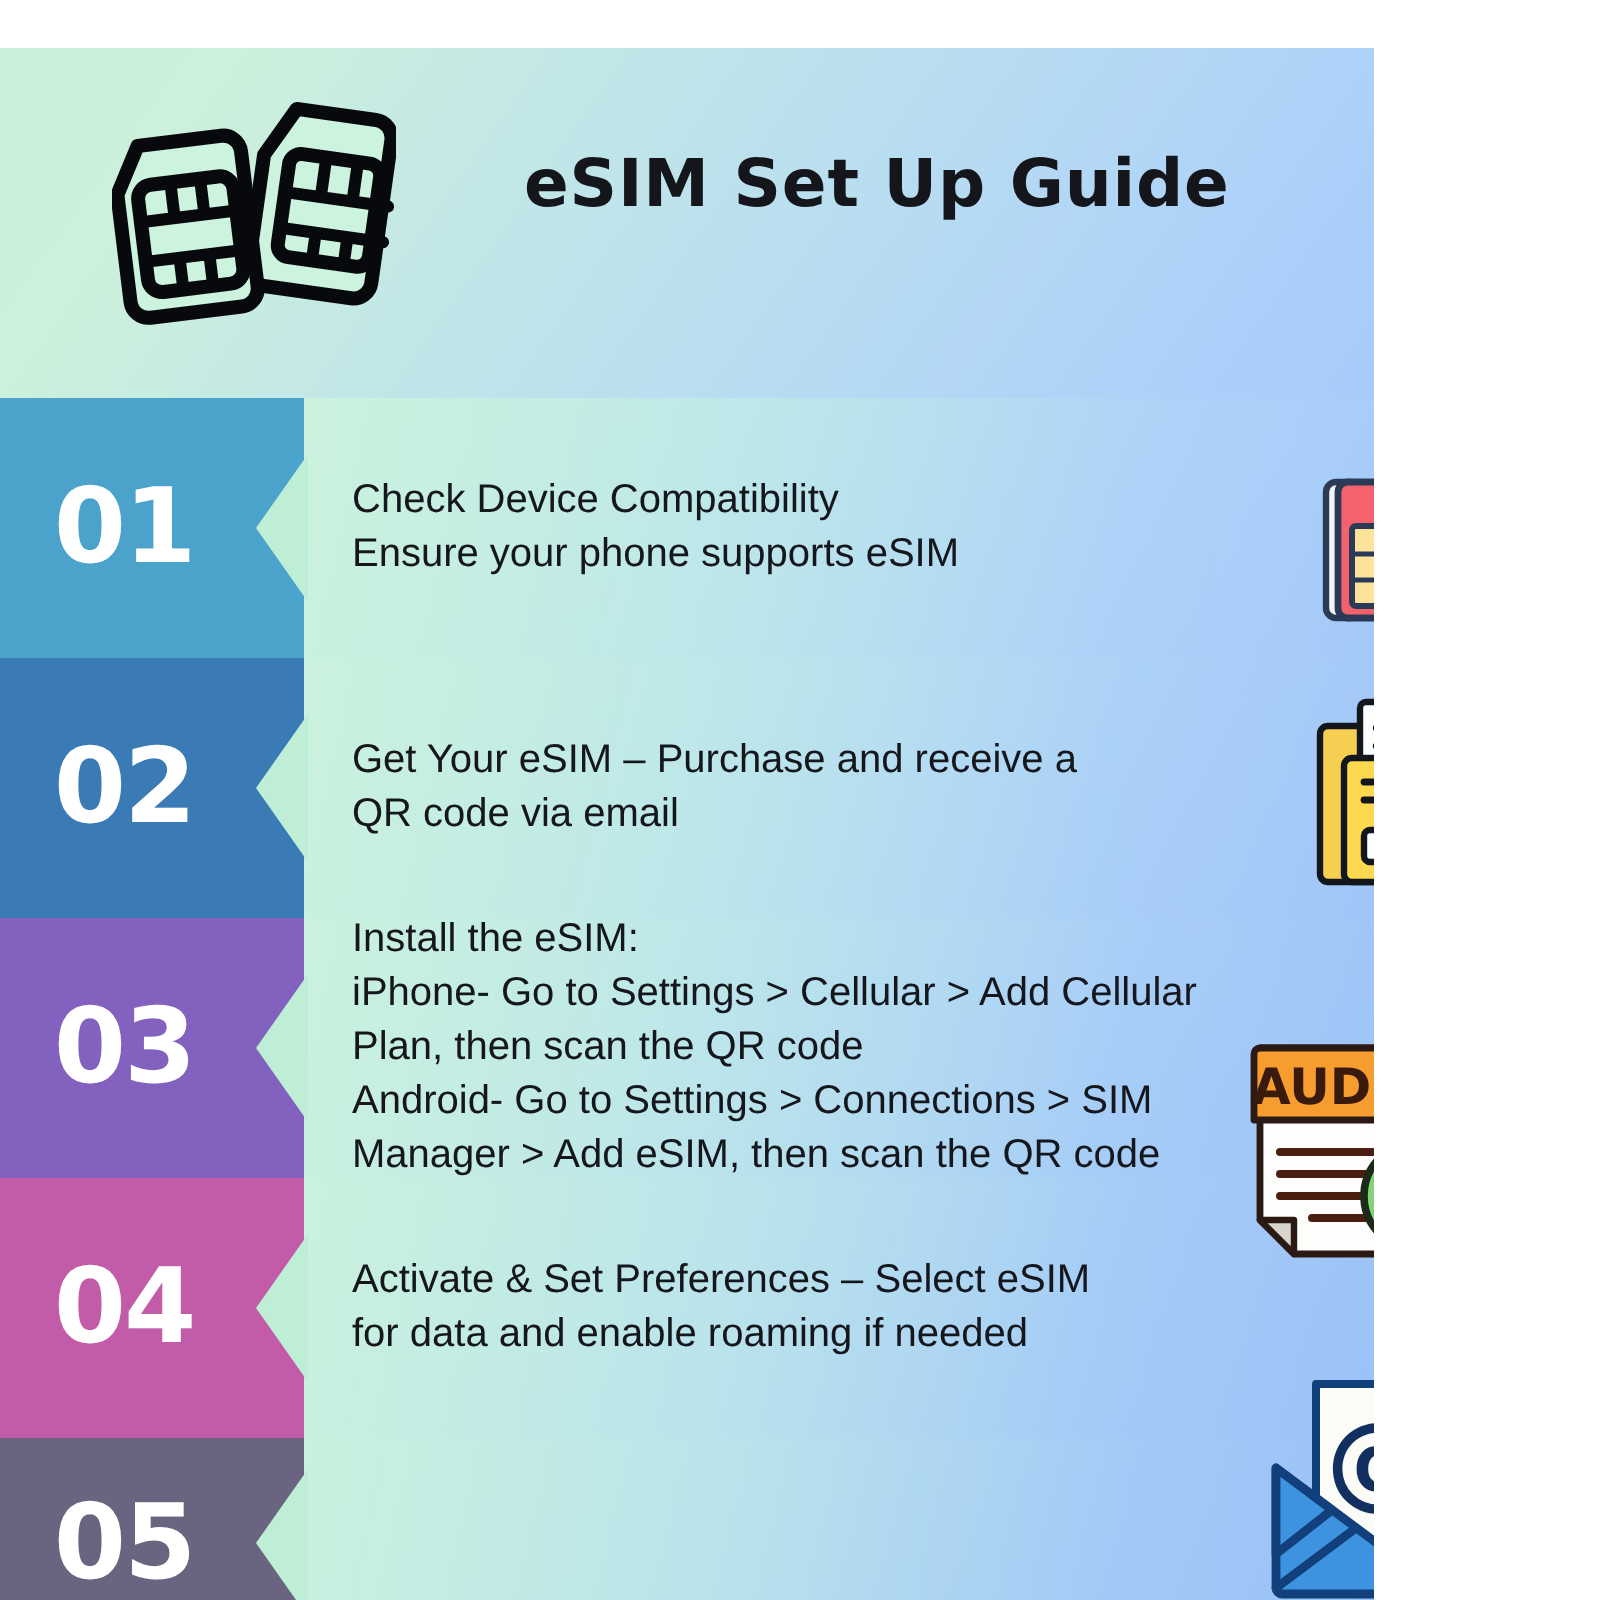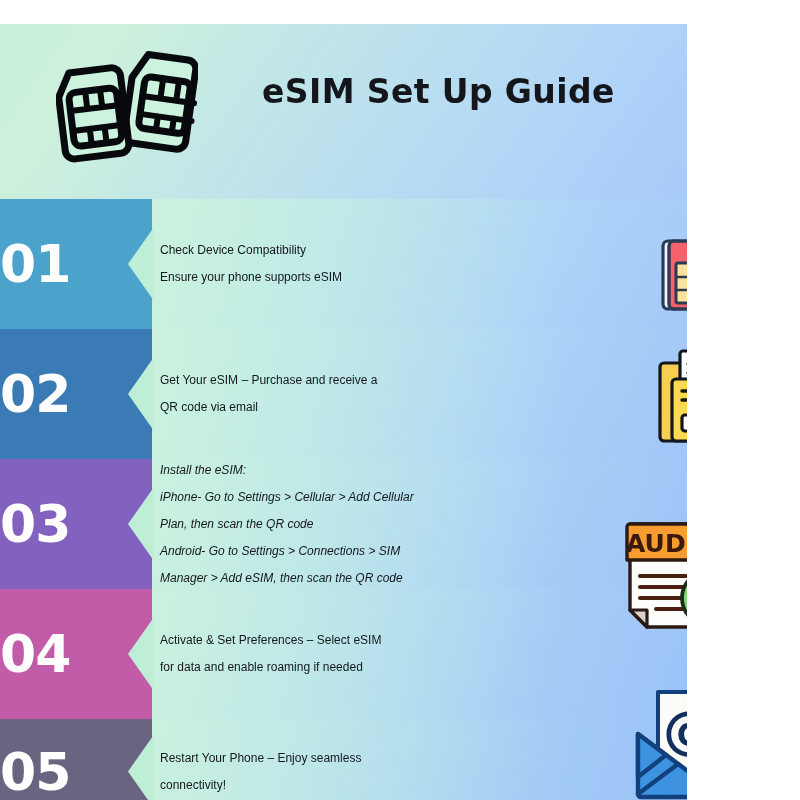--- a/index.html
+++ b/index.html
@@ -78,65 +78,65 @@
         86% 50%,
         100% 66%,
         100% 100%,
         0% 100%);
   }
   .numtext {
     position: absolute;
     left: 0; top: 50%;
     transform: translateY(-50%);
     width: 124px;
-    text-align: left;
+    text-align: center;
     color: #ffffff;
     font-family: "DejaVu Sans", sans-serif;
     font-weight: bold;
     font-size: 52px;
     letter-spacing: -1px;
     line-height: 1;
   }
   
   .notch-fill {
     position: absolute;
     left: 128px; top: 50%;
     transform: translateY(-50%);
     width: 26px; height: 74px;
     background: #bfeed7;
     clip-path: polygon(100% 0%, 100% 100%, 0% 50%);
   }
   .steptext {
     position: absolute;
-    left: 160px;
+    left: 176px;
     top: 50%;
     transform: translateY(-50%);
     width: 420px;
     color: #15171d;
-    font-size: 12px;
+    font-size: 20px;
     line-height: 27px;
     white-space: pre-line;
     font-family: "Liberation Sans", sans-serif;
   }
   .stepicon {
     position: absolute;
     right: 24px;
     top: 50%;
     transform: translateY(-50%);
     width: 120px; height: 110px;
   }
 
   
   #step-1 { top: 175px;  height: 130px; }
   #step-2 { top: 305px;  height: 130px; }
   #step-3 { top: 435px;  height: 130px; }
   #step-4 { top: 565px;  height: 130px; padding-left: 24px; }
   #step-5 { top: 695px;  height: 105px; }
   #step-5 .numblock { height: 105px; }
-  #step-3 .steptext { width: 430px; font-style: italic; }
+  #step-3 .steptext { width: 430px; }
 </style>
 </head>
 <body>
 
 <div id="poster">
 
   <div id="header">
 
     <div id="sim-logo">
       <svg viewBox="0 0 142 122" width="142" height="122">
@@ -266,22 +266,20 @@
       <path d="M81 82 l9 10 l16 -19" fill="none" stroke="#1d3a16" stroke-width="6" stroke-linecap="round" stroke-linejoin="round"></path>
     </svg>
   </div>
 
   <div class="step" id="step-5">
     <div class="band"></div>
     <div class="numblock" style="background:#6b6480">
       <div class="numtext">05</div>
     </div>
     <div class="notch-fill"></div>
-    <div class="steptext">Restart Your Phone – Enjoy seamless
-connectivity!</div>
   </div>
 
   <div style="position:absolute; left:630px; top:662px; width:120px; height:116px;">
     <svg viewBox="0 0 120 116" width="120" height="116">
 
       <path d="M28 6 h62 v62 l-31 22 l-31 -22 z" fill="#fbfcf7" stroke="#12407c" stroke-width="4" stroke-linejoin="round"></path>
       <text x="59" y="62" text-anchor="middle" font-family="DejaVu Sans, sans-serif" font-size="52" font-weight="bold" fill="#12305f">@</text>
 
       <path d="M8 48 l51 38 l51 -38 v60 a3 3 0 0 1 -3 3 h-96 a3 3 0 0 1 -3 -3 z" fill="#3d93e0" stroke="#12407c" stroke-width="4.4" stroke-linejoin="round"></path>
 

